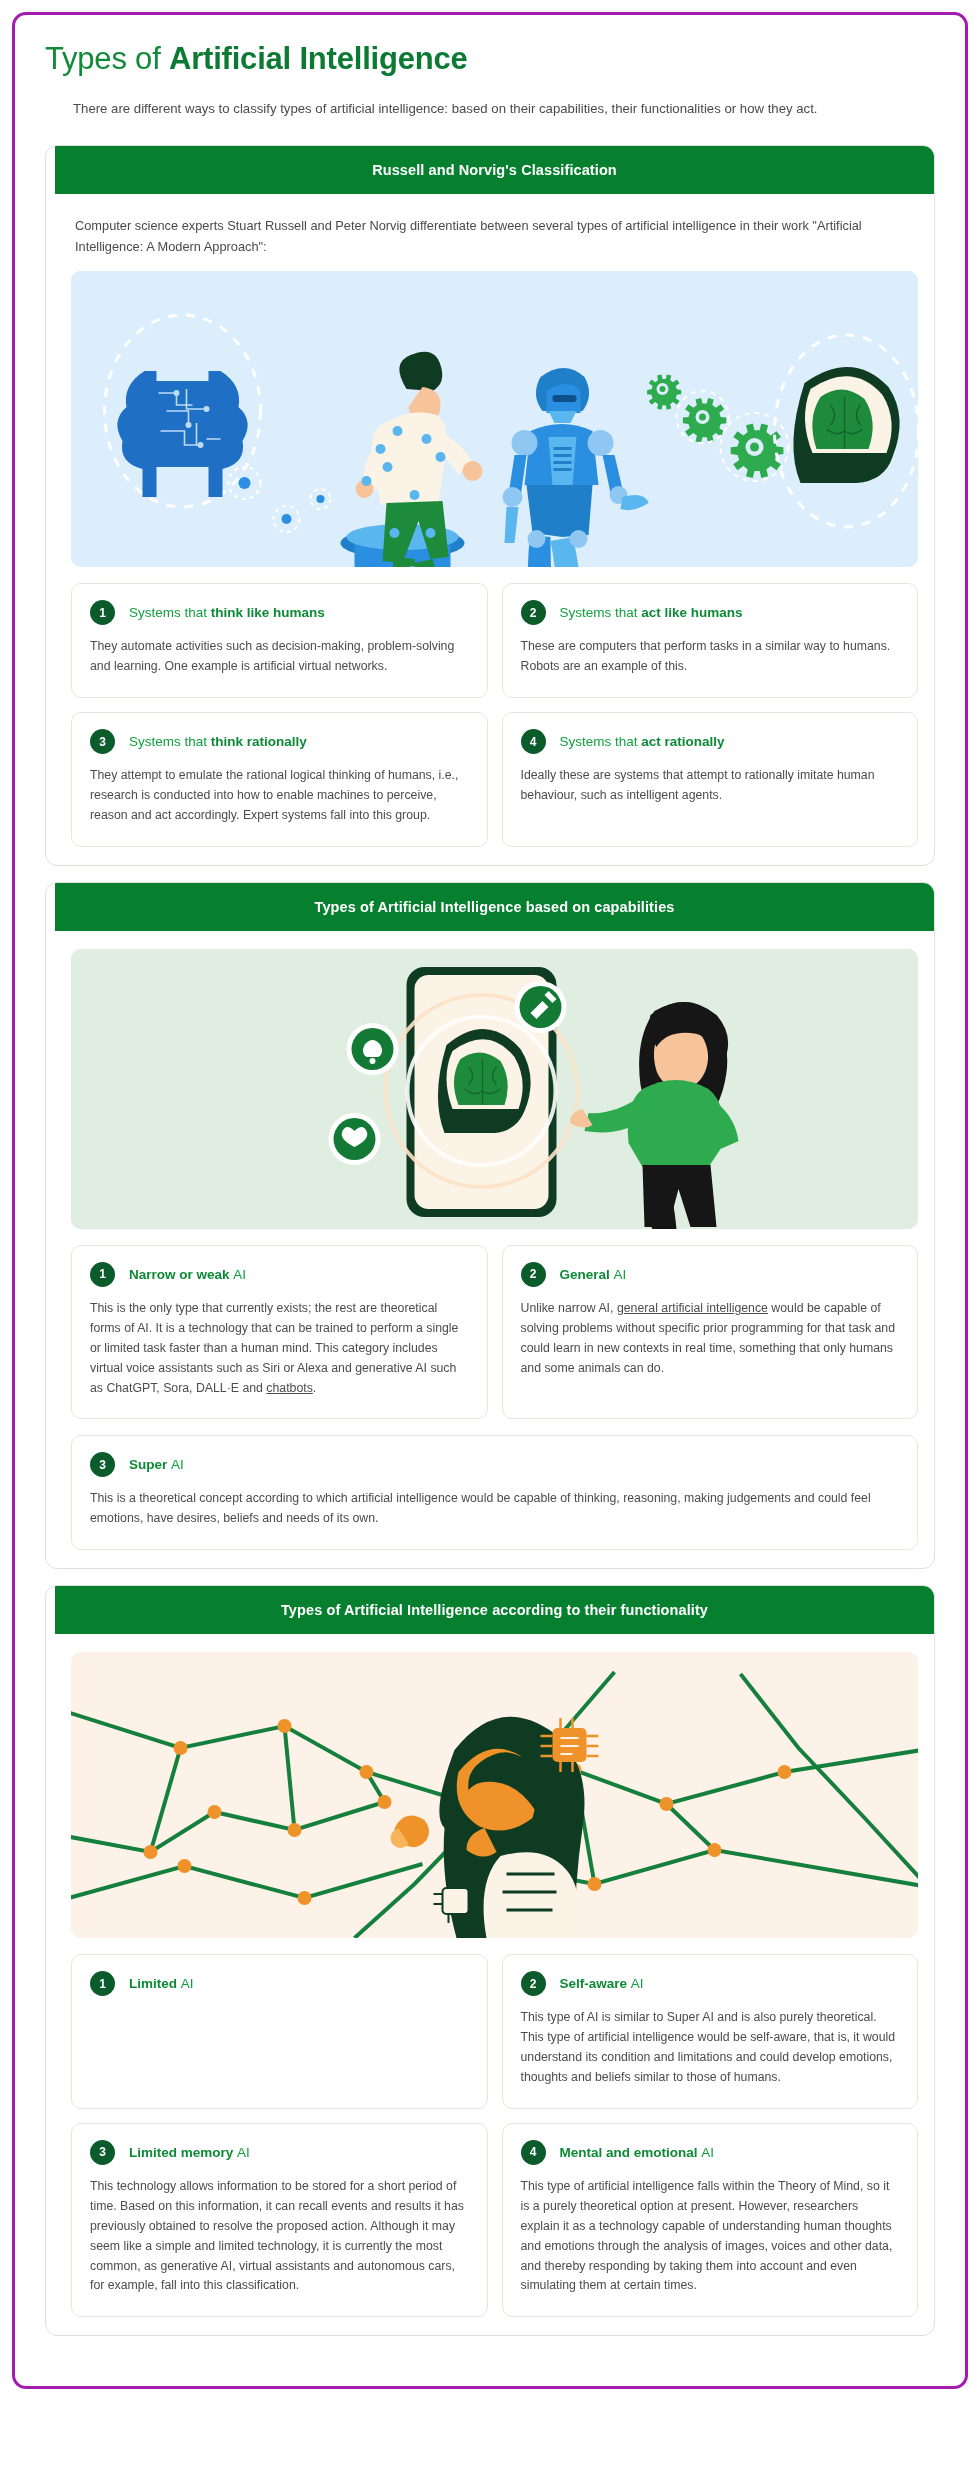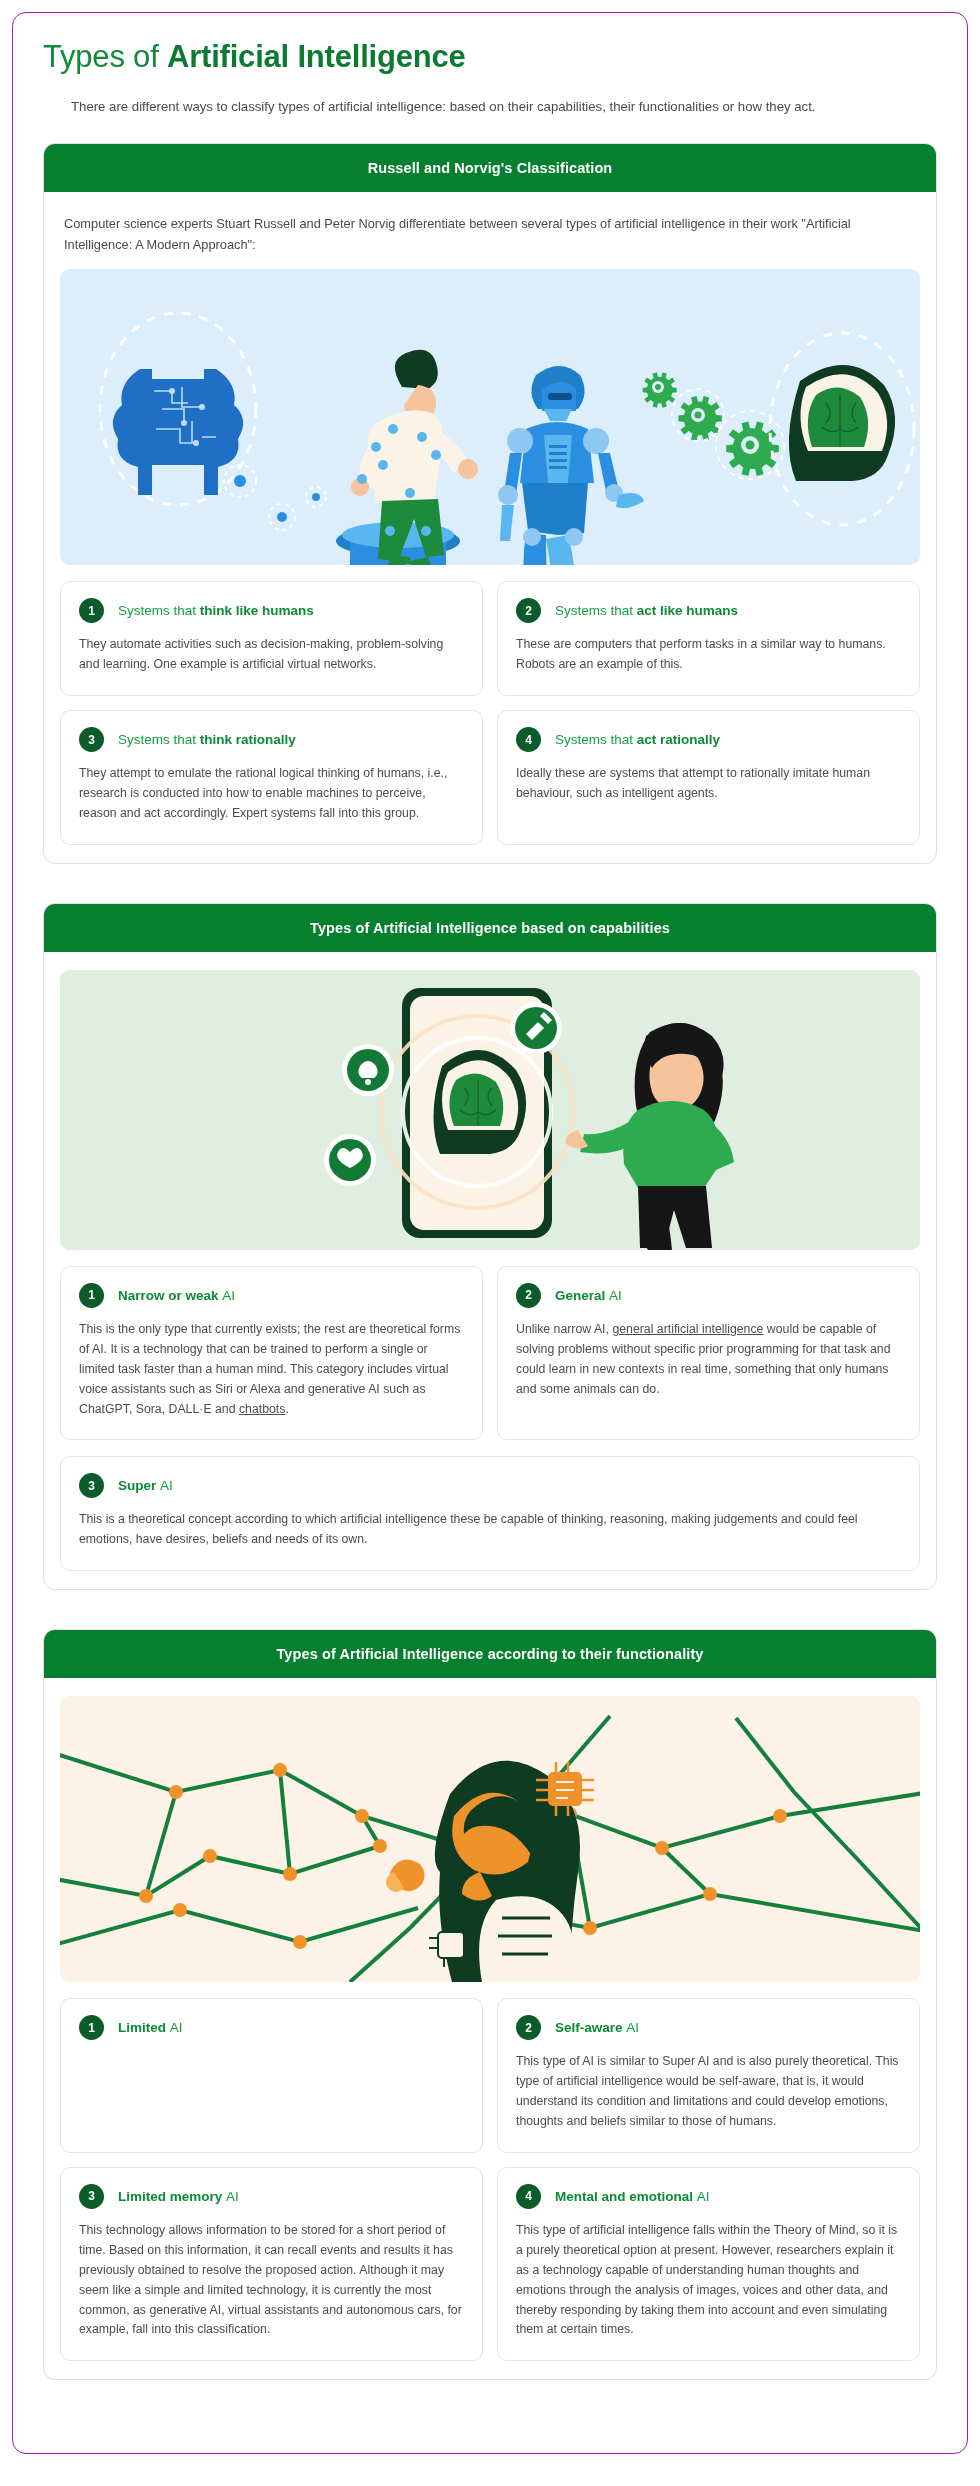--- a/index.html
+++ b/index.html
@@ -8,21 +8,21 @@
     background: #ffffff;
     font-family: "Liberation Sans", sans-serif;
   }
   .page {
     width: 980px;
     min-height: 2486px;
     background: #ffffff;
     padding: 12px 12px 24px 12px;
   }
   .card-outer {
-    border: 1px solid #a21caf;
+    border: 3px solid #a21caf;
     border-radius: 14px;
     background: #ffffff;
     padding: 26px 30px 34px 30px;
   }
 
   
   .page-title {
     font-size: 31px;
     color: #128a3a;
     letter-spacing: -0.2px;
@@ -37,22 +37,23 @@
     max-width: 880px;
     margin-bottom: 26px;
     margin-left: 28px;
   }
 
   
   .section {
     border: 1px solid #e6ded8;
     border-radius: 12px;
     overflow: hidden;
-    margin-bottom: 39px;
+    margin-bottom: 16px;
     background: #ffffff;
+    padding-left: 9px;
   }
   .section-header {
     background: #06802f;
     color: #ffffff;
     text-align: center;
     font-size: 14.5px;
     font-weight: 700;
     padding: 16px 12px;
     letter-spacing: 0.1px;
   }
@@ -365,21 +366,21 @@
             <div class="item-body"><span>Unlike narrow AI, </span><a class="link">general artificial intelligence</a><span> would be capable of solving problems without specific prior programming for that task and could learn in new contexts in real time, something that only humans and some animals can do.</span></div>
           </div>
         </div>
 
         <div class="grid one">
           <div class="item">
             <div class="item-head">
               <div class="badge">3</div>
               <div class="item-title"><b>Super </b><span>AI</span></div>
             </div>
-            <div class="item-body">This is a theoretical concept according to which artificial intelligence these be capable of thinking, reasoning, making judgements and could feel emotions, have desires, beliefs and needs of its own.</div>
+            <div class="item-body">This is a theoretical concept according to which artificial intelligence would be capable of thinking, reasoning, making judgements and could feel emotions, have desires, beliefs and needs of its own.</div>
           </div>
         </div>
       </div>
     </div>
 
     <div class="section">
       <div class="section-header">Types of Artificial Intelligence according to their functionality</div>
       <div class="section-body">
 
         <div class="illus illus-3">

